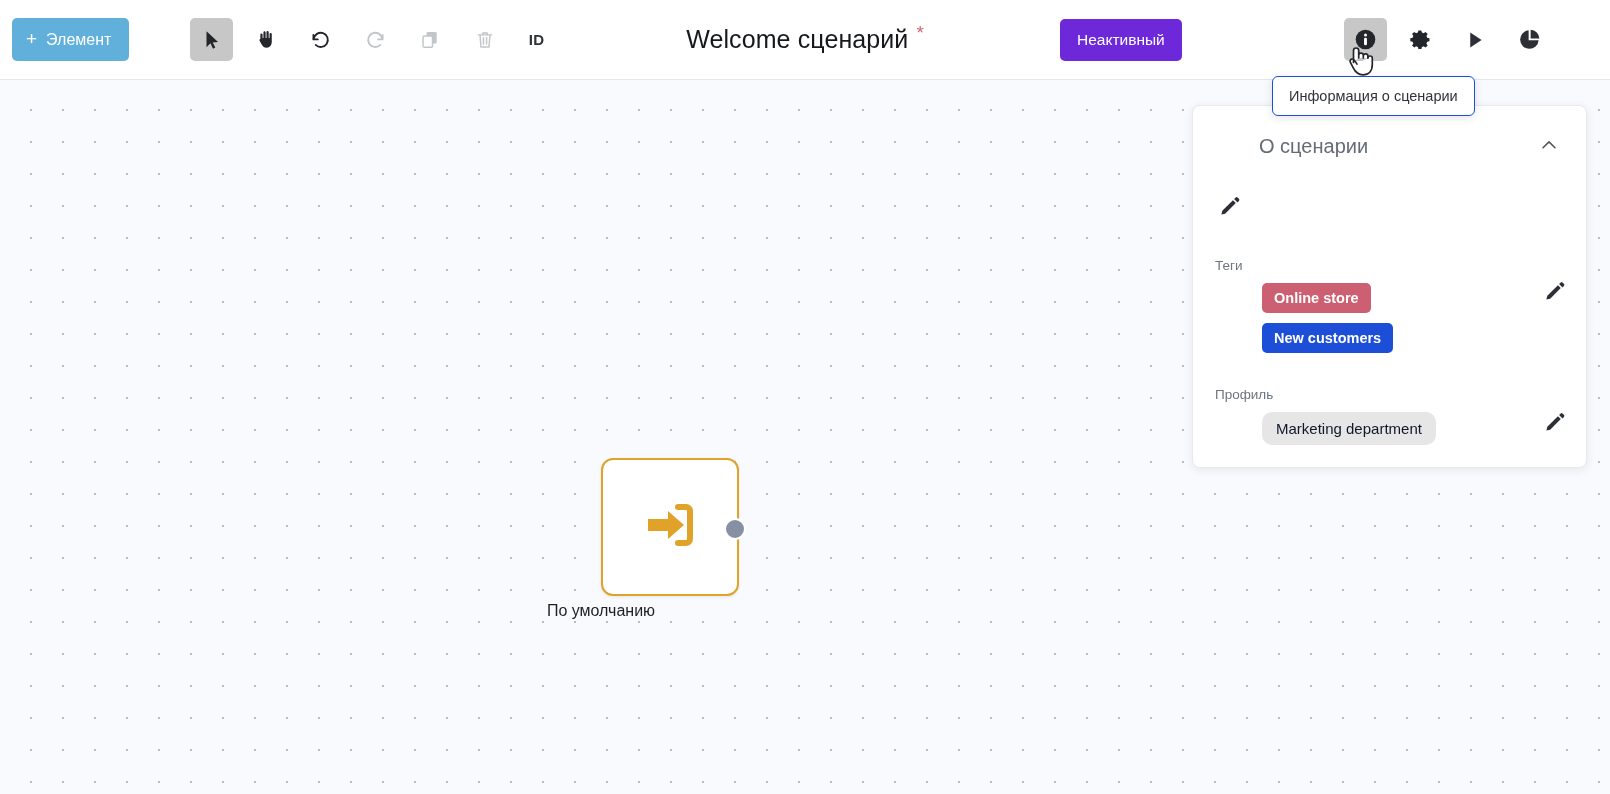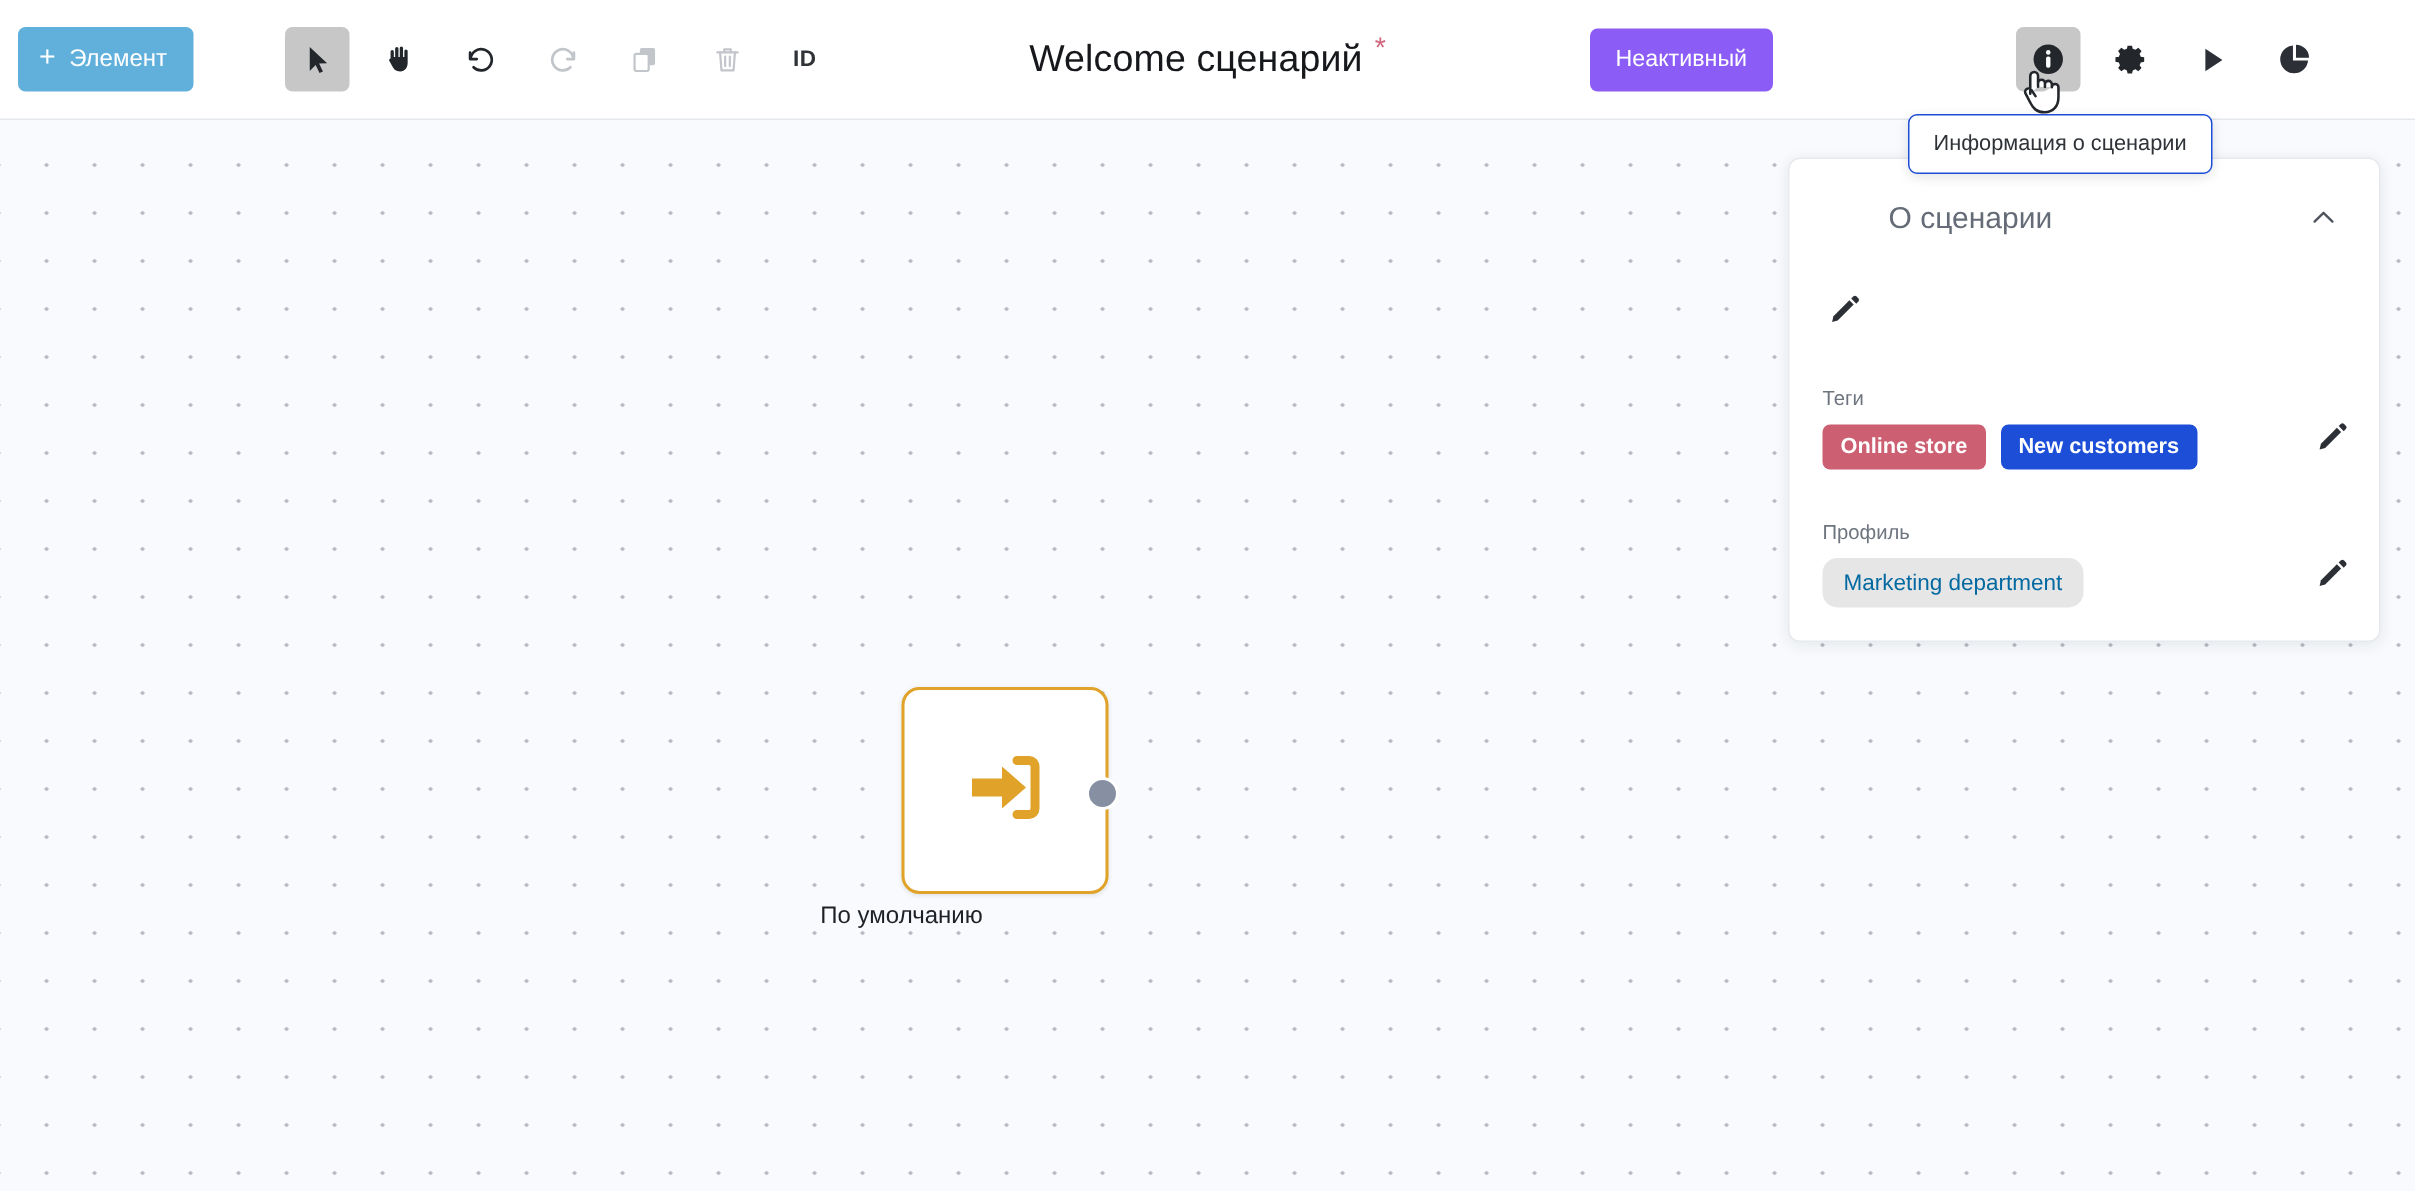--- a/index.html
+++ b/index.html
@@ -121,21 +121,21 @@
 
   .status-badge {
     position: absolute;
     top: 19px;
     left: 1060px;
     height: 42px;
     padding: 0 17px;
     display: flex;
     align-items: center;
     border-radius: 5px;
-    background: #8b5cf6;
+    background: #6d28d9;
     color: #ffffff;
     font-size: 15.5px;
     cursor: pointer;
   }
 
   
   .canvas {
     position: absolute;
     top: 80px; left: 0;
     width: 1610px;
@@ -275,24 +275,25 @@
   }
 
   .chips { display: flex; gap: 10px; flex-wrap: wrap; }
   .chip {
     font-size: 14.5px;
     font-weight: bold;
     color: #ffffff;
     border-radius: 5px;
     padding: 7px 12px;
     cursor: pointer;
+    margin-left: 47px;
   }
   .chip.grey {
     background: #e6e6e6;
-    color: #0369a1;
+    color: #0f172a;
     font-weight: normal;
     font-size: 15px;
     padding: 8px 14px;
     border-radius: 10px;
   }
 
   .edit-btn {
     background: transparent;
     border: none;
     cursor: pointer;

